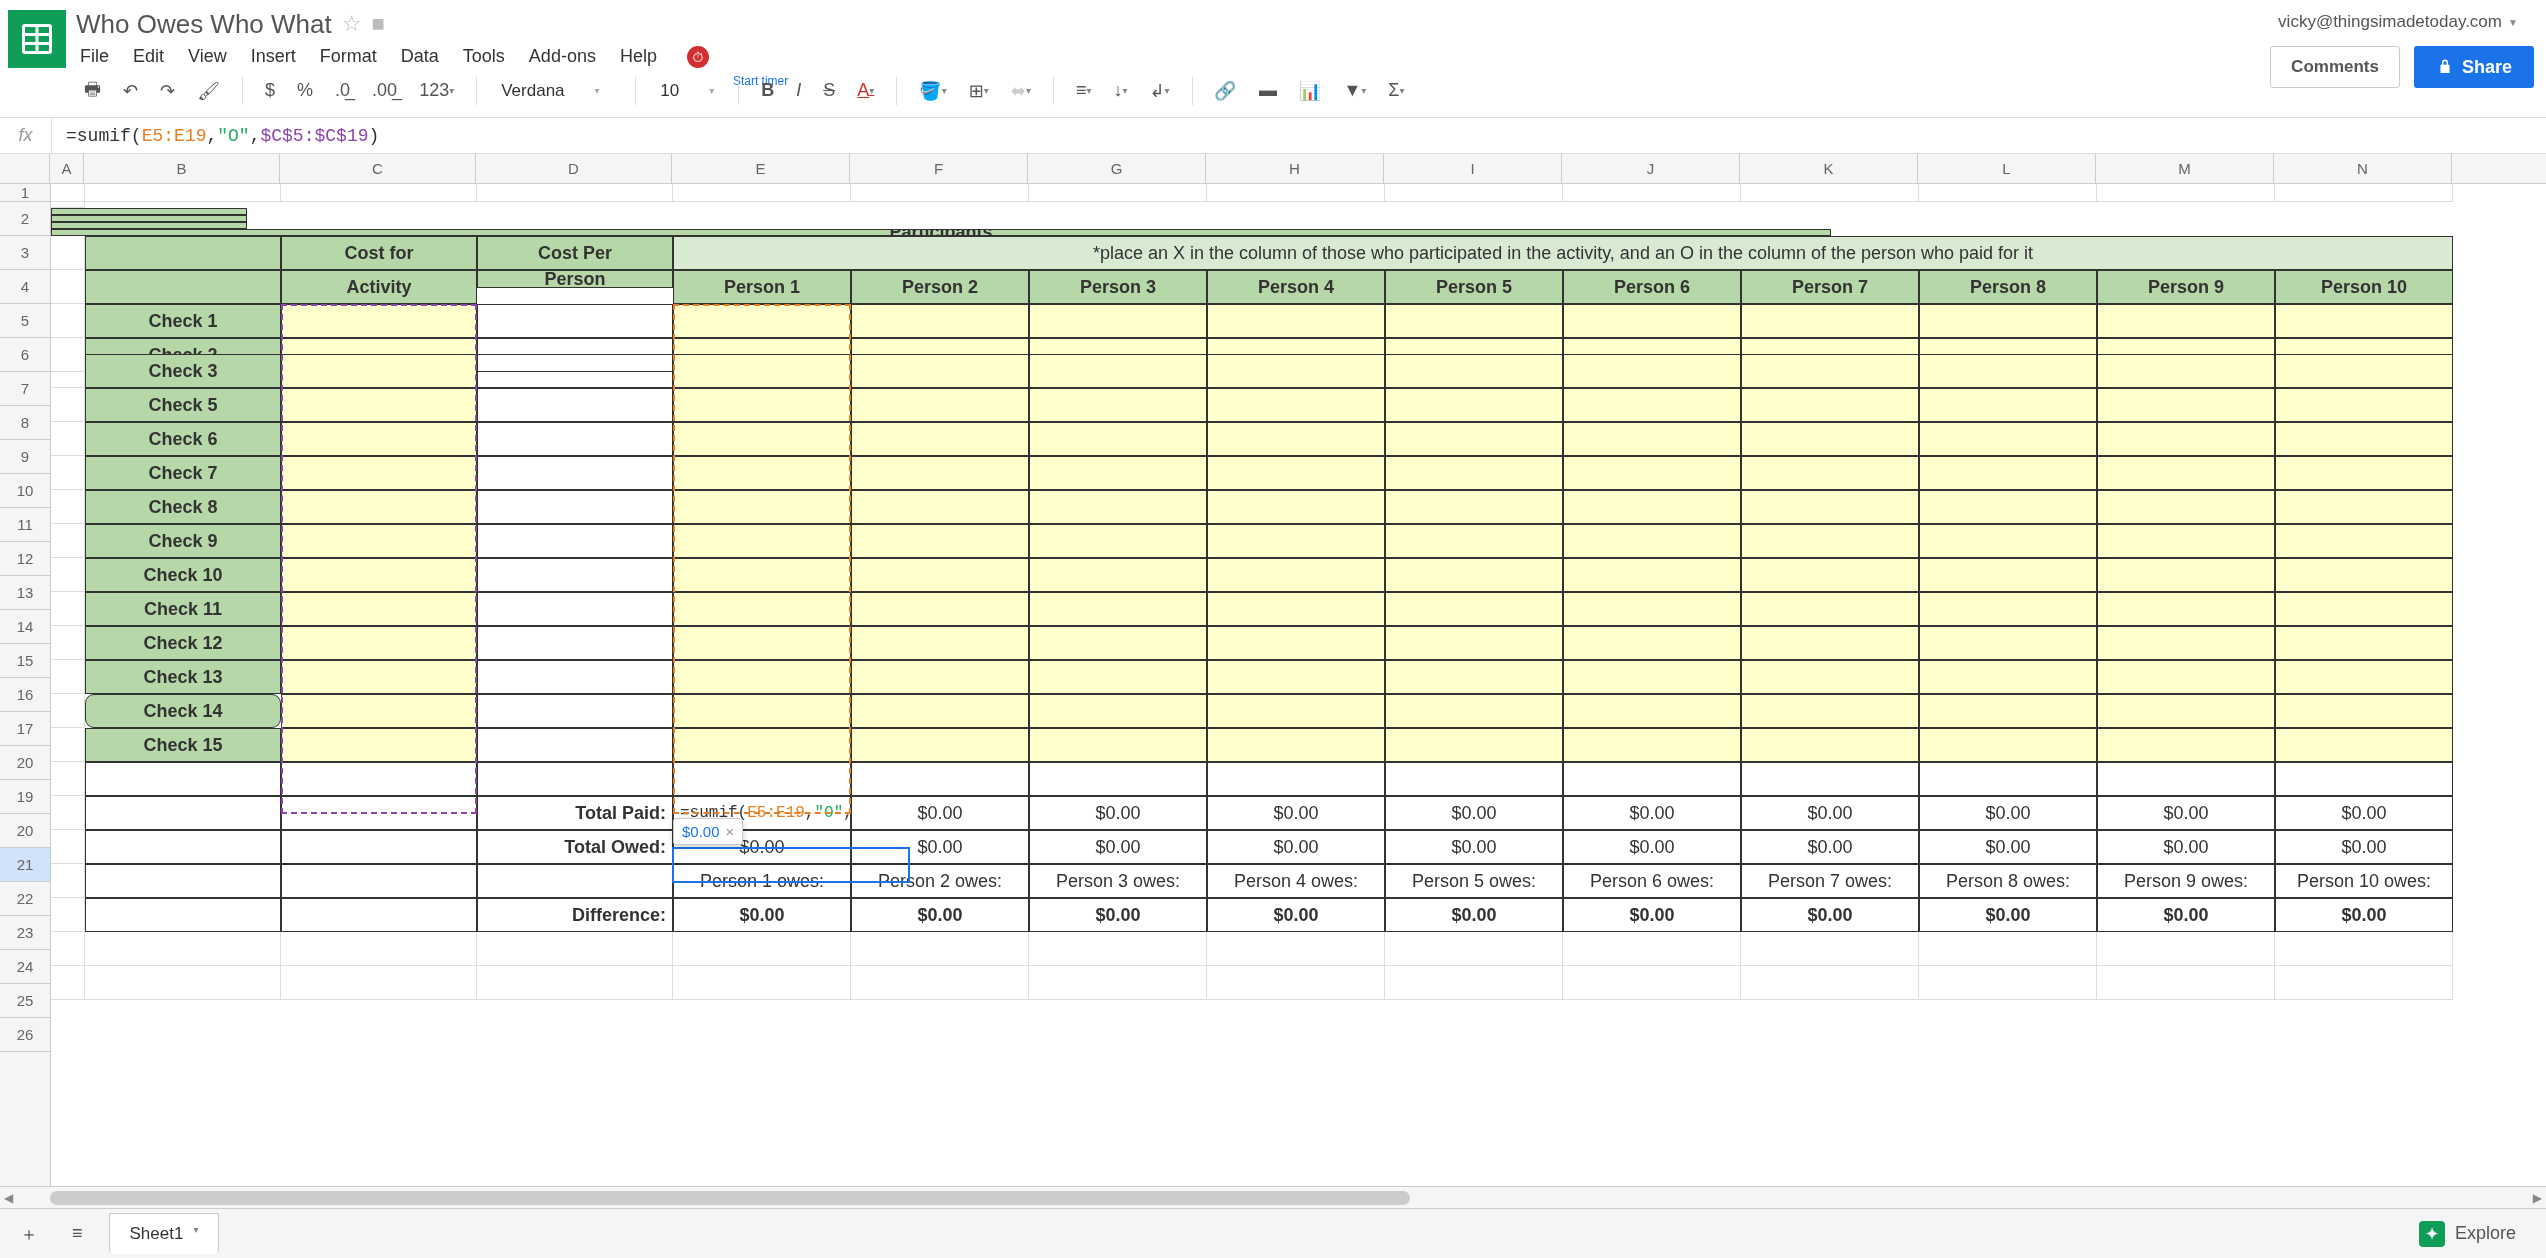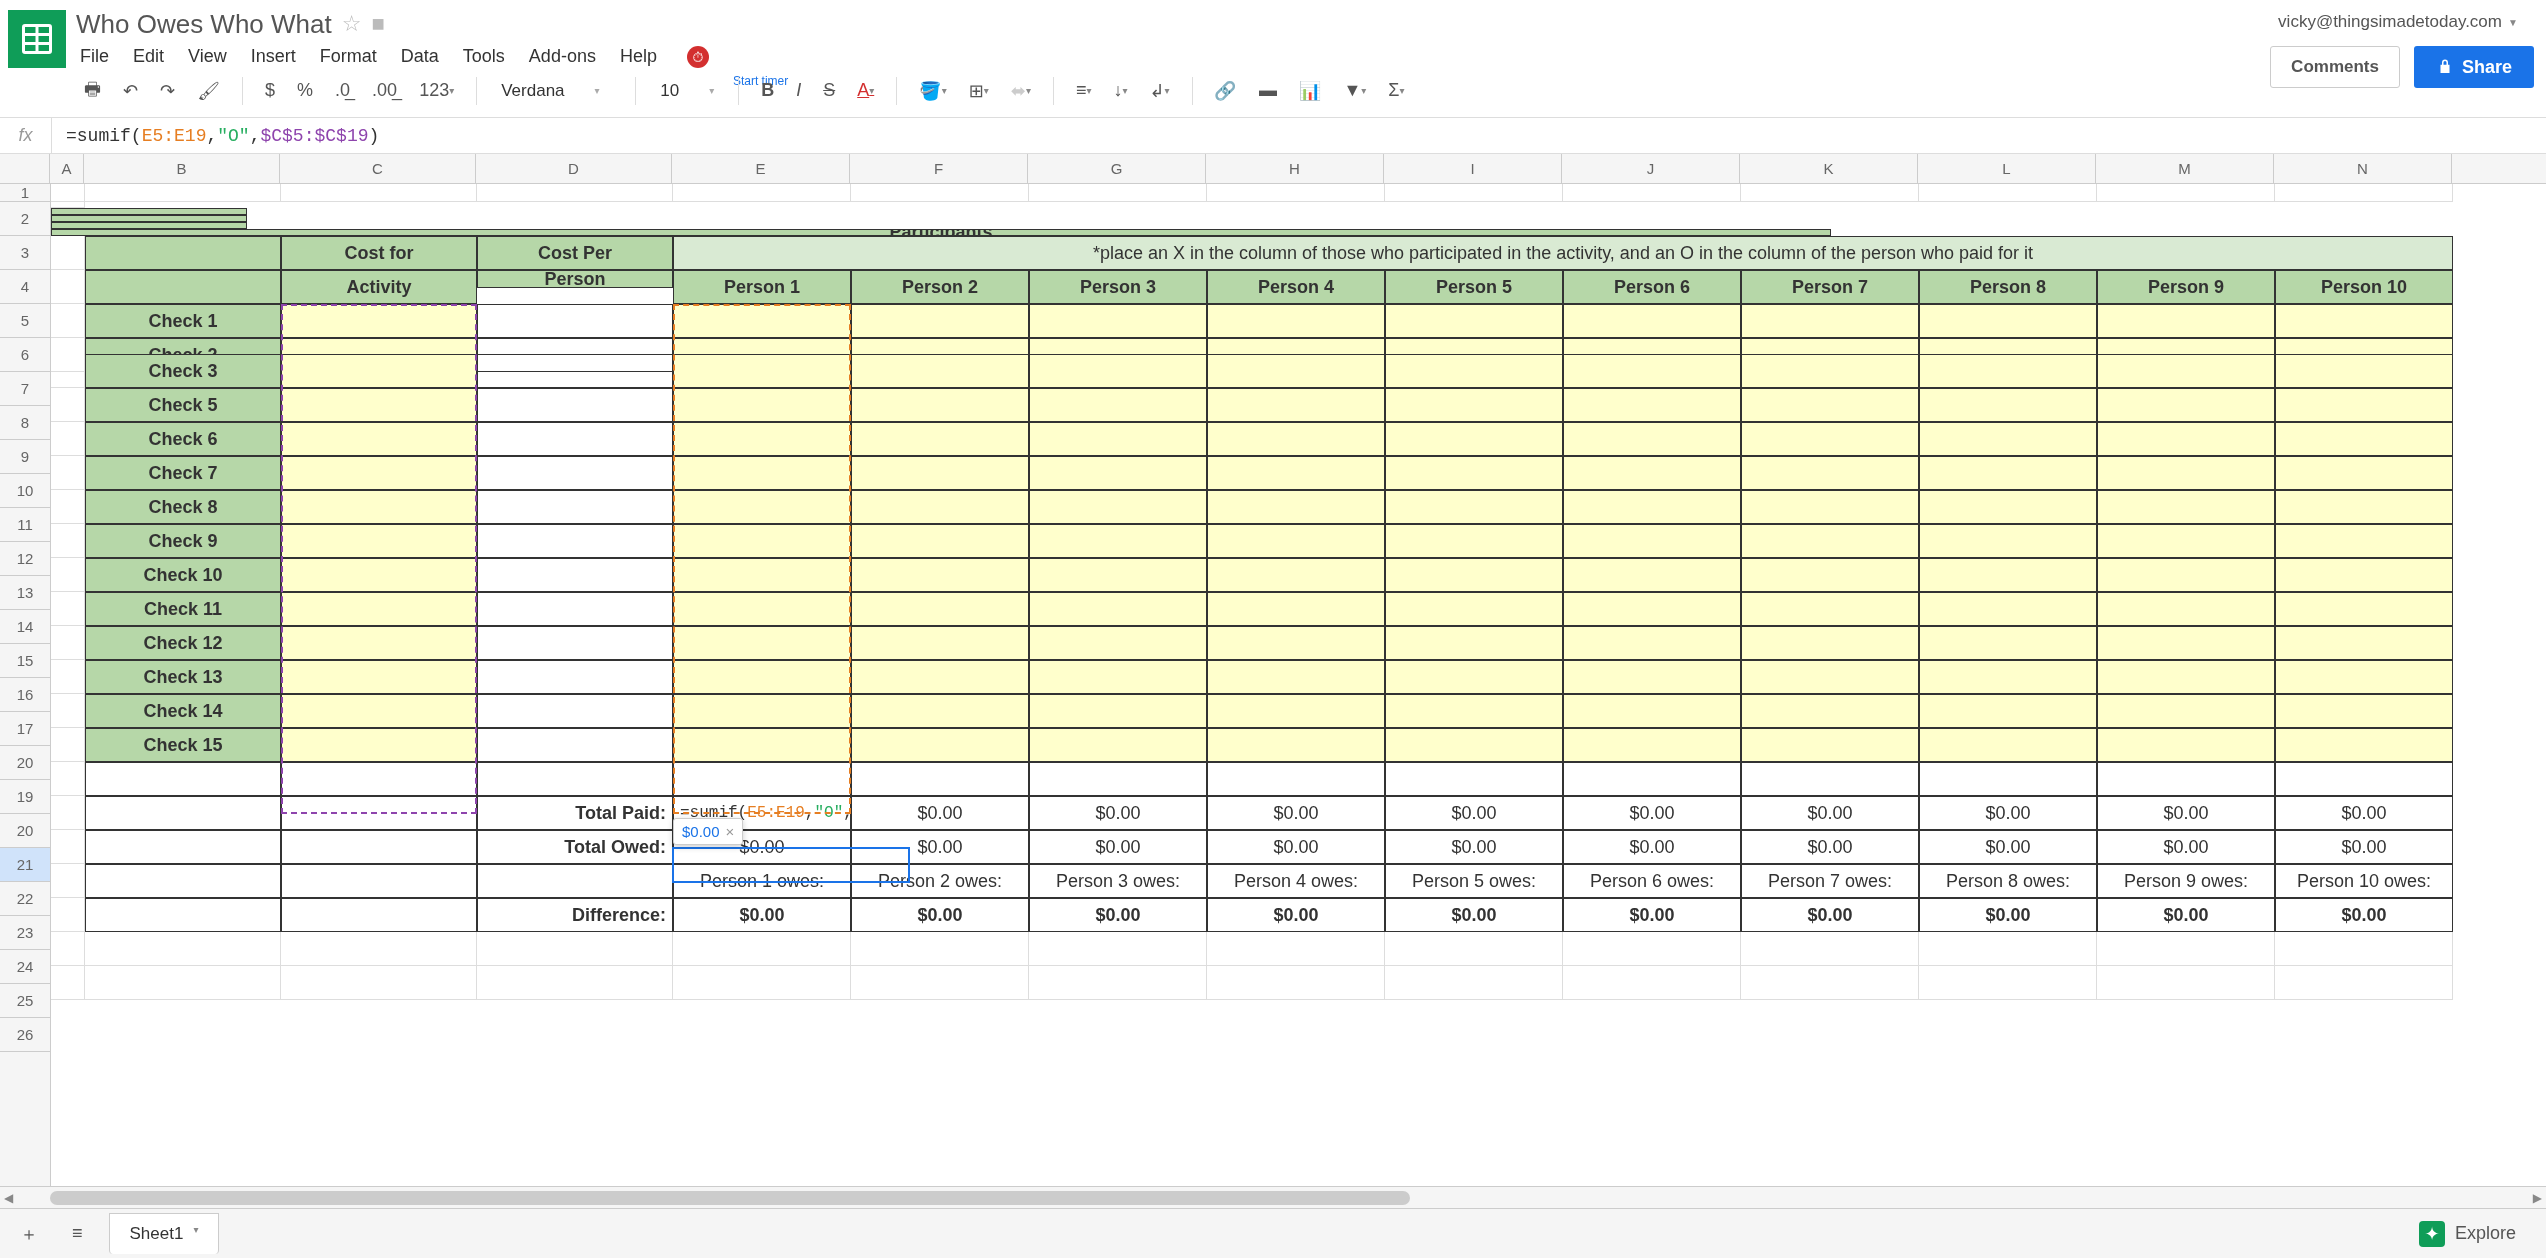--- a/index.html
+++ b/index.html
@@ -477,21 +477,21 @@
             <div class="cell c-H cell-yellow cell-border" style="width: 178px; height: 34px;"></div>
             <div class="cell c-I cell-yellow cell-border" style="width: 178px; height: 34px;"></div>
             <div class="cell c-J cell-yellow cell-border" style="width: 178px; height: 34px;"></div>
             <div class="cell c-K cell-yellow cell-border" style="width: 178px; height: 34px;"></div>
             <div class="cell c-L cell-yellow cell-border" style="width: 178px; height: 34px;"></div>
             <div class="cell c-M cell-yellow cell-border" style="width: 178px; height: 34px;"></div>
             <div class="cell c-N cell-yellow cell-border" style="width: 178px; height: 34px;"></div>
           </div>
           <div class="cell-row" style="height: 34px;">
             <div class="cell c-A" style="width: 34px; height: 34px;"></div>
-            <div class="cell c-B hdr-green txt-center bold verdana cell-border" style="width: 196px; height: 34px;">Check 14</div>
+            <div class="cell c-B hdr-green txt-center bold verdana cell-border" style="width: 196px; height: 34px; border-radius: 9px;">Check 14</div>
             <div class="cell c-C cell-yellow cell-border" style="width: 196px; height: 34px;"></div>
             <div class="cell c-D cell-border" style="width: 196px; height: 34px;"></div>
             <div class="cell c-E cell-yellow cell-border" style="width: 178px; height: 34px;"></div>
             <div class="cell c-F cell-yellow cell-border" style="width: 178px; height: 34px;"></div>
             <div class="cell c-G cell-yellow cell-border" style="width: 178px; height: 34px;"></div>
             <div class="cell c-H cell-yellow cell-border" style="width: 178px; height: 34px;"></div>
             <div class="cell c-I cell-yellow cell-border" style="width: 178px; height: 34px;"></div>
             <div class="cell c-J cell-yellow cell-border" style="width: 178px; height: 34px;"></div>
             <div class="cell c-K cell-yellow cell-border" style="width: 178px; height: 34px;"></div>
             <div class="cell c-L cell-yellow cell-border" style="width: 178px; height: 34px;"></div>

